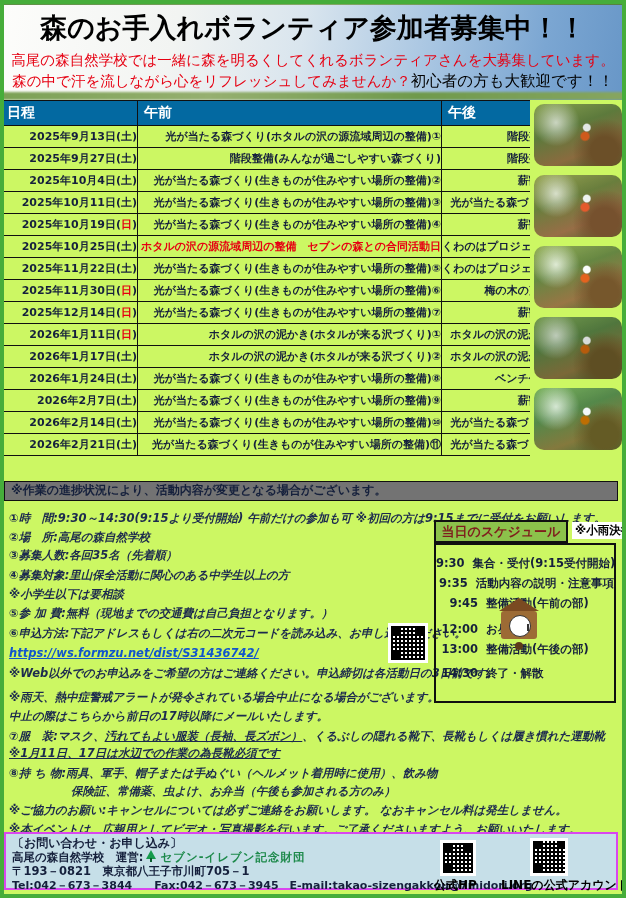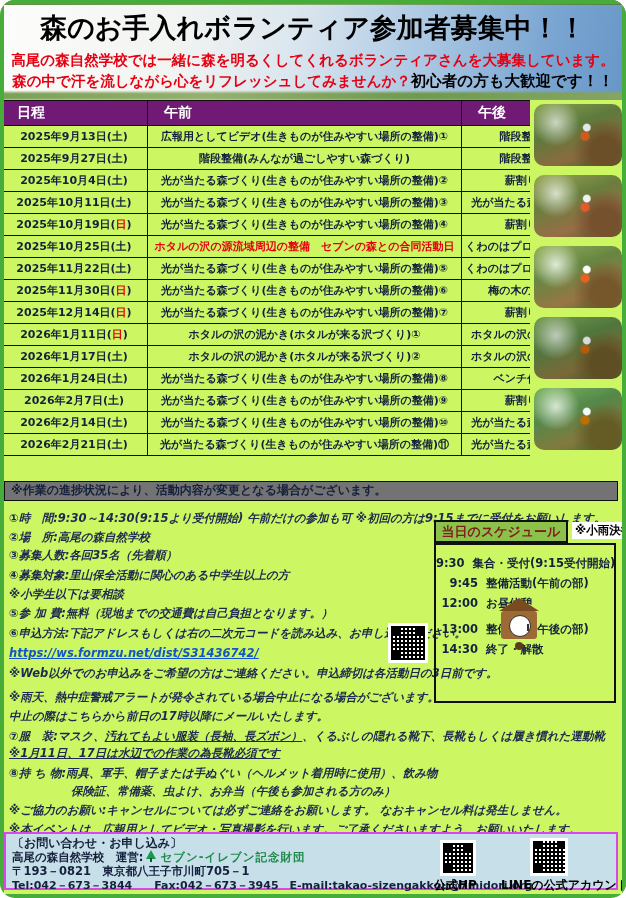--- a/index.html
+++ b/index.html
@@ -1,39 +1,39 @@
 <!DOCTYPE html>
 <html><head>
 <meta charset="utf-8">
 <style>
   html,body{margin:0;padding:0;}
   body{font-family:"DejaVu Sans","Liberation Sans",sans-serif;}
-  #flyer{position:relative;width:626px;height:898px;background:#ccf763;overflow:hidden;border-radius:15px;}
+  #flyer{position:relative;width:626px;height:898px;background:#ccf763;overflow:hidden;}
   .frame{position:absolute;inset:0;border:4px solid #46ad3a;pointer-events:none;z-index:50;}
 
   
   .header{position:absolute;left:0;top:0;width:626px;height:100px;
     background:linear-gradient(100deg,#fdfdfb 0%,#f2f4f2 28%,#d9e5ee 48%,#a9c6e2 68%,#7ba6d2 86%,#6796c7 100%);}
   .header .topstrip{position:absolute;left:0;top:0;width:100%;height:5px;
     background:linear-gradient(90deg,#5d8f45,#86a868,#567f40);}
   .header .botstrip{position:absolute;left:0;bottom:0;width:100%;height:8px;
     background:linear-gradient(90deg,#7ba155,#96b070,#6f9a4c,#87a660);filter:blur(1px);}
   .title{position:absolute;left:0;top:10px;width:100%;text-align:center;
     font-size:27px;font-weight:bold;color:#000;letter-spacing:0px;white-space:nowrap;}
   .desc{position:absolute;left:0;top:50px;width:100%;text-align:center;
-    font-size:14.5px;font-weight:bold;color:#e60012;line-height:21px;white-space:nowrap;}
+    font-size:14.5px;font-weight:normal;color:#e60012;line-height:21px;white-space:nowrap;}
   .desc .blk{color:#000;font-size:15.5px;}
 
   
   table.sched{position:absolute;left:0;top:100px;width:530px;border-collapse:collapse;
     table-layout:fixed;background:#ccf763;}
   table.sched td{border:1.6px solid #101010;font-weight:bold;color:#15203c;
-    font-size:11px;text-align:center;padding:0;height:21px;white-space:nowrap;overflow:hidden;}
-  table.sched tr.head td{background:#701a75;color:#fff;font-size:14px;text-align:left;
-    padding-left:16px;height:24px;}
+    font-size:11px;text-align:right;padding:0;height:21px;white-space:nowrap;overflow:hidden;}
+  table.sched tr.head td{background:#0369a1;color:#fff;font-size:14px;text-align:left;
+    padding-left:6px;height:24px;}
   td.c-date{width:130px;}
   td.c-am{width:297px;}
   td.c-pm{width:103px;margin-left:16px;}
   .sun{color:#e60012;}
   .sat{color:#15203c;}
   .red{color:#e60012 !important;}
 
   
   .photos{position:absolute;left:530px;top:100px;width:96px;height:378px;background:#ccf763;}
   .photo{width:88px;height:62px;margin:9px auto 0;border-radius:10px;
@@ -129,21 +129,21 @@
 
   <table class="sched">
     <tbody>
         <tr class="head">
       <td class="c-date">日程</td>
       <td class="c-am">午前</td>
       <td class="c-pm">午後</td>
     </tr>
     <tr>
           <td class="c-date"><span>2025年9月13日</span><span>(</span><span class="sat">土</span><span>)</span></td>
-          <td class="c-am">広報用としてビデオ(生きものが住みやすい場所の整備)①</td>
+          <td class="c-am">光が当たる森づくり(ホタルの沢の源流域周辺の整備)①</td>
           <td class="c-pm">階段整備</td>
         </tr>
     <tr>
           <td class="c-date"><span>2025年9月27日</span><span>(</span><span class="sat">土</span><span>)</span></td>
           <td class="c-am">階段整備(みんなが過ごしやすい森づくり)</td>
           <td class="c-pm">階段整備</td>
         </tr>
     <tr>
           <td class="c-date"><span>2025年10月4日</span><span>(</span><span class="sat">土</span><span>)</span></td>
           <td class="c-am">光が当たる森づくり(生きものが住みやすい場所の整備)②</td>
@@ -245,20 +245,24 @@
   <div class="qr qr-form"></div>
 
   <div class="dsb-title">当日のスケジュール</div>
   <div class="dsb-note">※小雨決行</div>
   <div class="dsb">
     <div class="dsb-row">
         <span class="t">9:30</span>
         <span class="d">集合・受付(9:15受付開始)</span>
       </div>
     <div class="dsb-row">
+        <span class="t">9:35</span>
+        <span class="d">活動内容の説明・注意事項</span>
+      </div>
+    <div class="dsb-row">
         <span class="t">9:45</span>
         <span class="d">整備活動(午前の部)</span>
       </div>
     <div class="dsb-row">
         <span class="t">12:00</span>
         <span class="d">お昼休憩</span>
       </div>
     <div class="dsb-row">
         <span class="t">13:00</span>
         <span class="d">整備活動(午後の部)</span>

